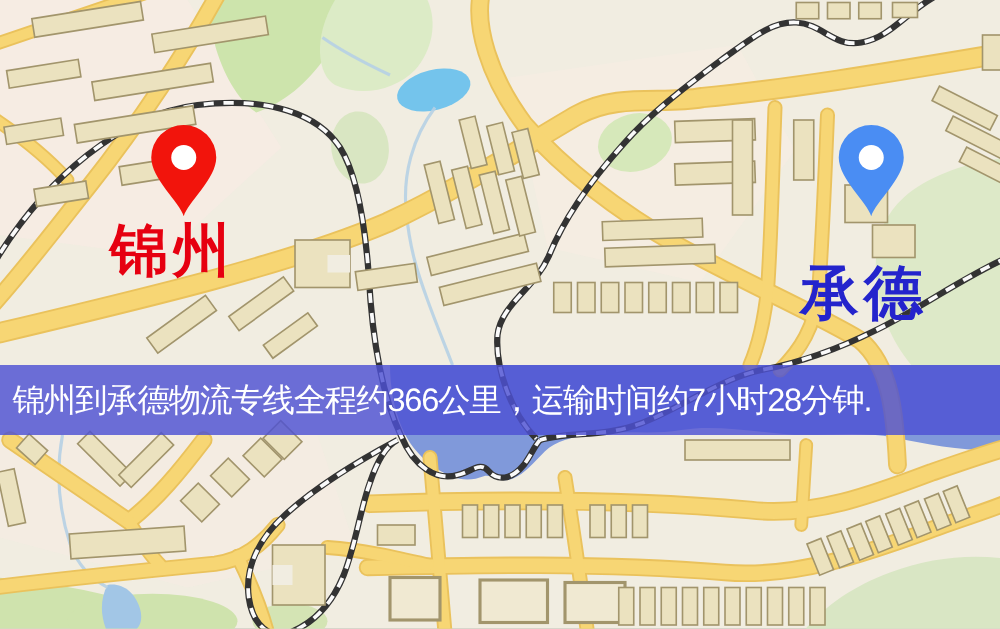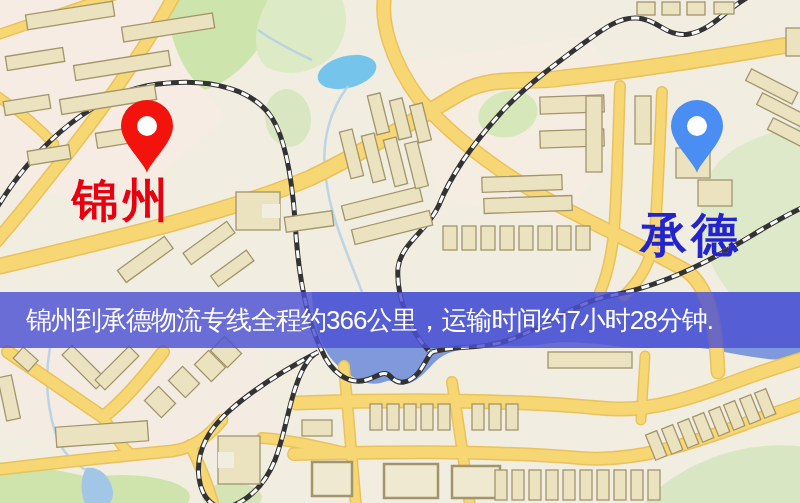--- a/index.html
+++ b/index.html
@@ -9,27 +9,27 @@
     background:#f1ede1;
   }
   .stage svg.map{position:absolute;left:0;top:0;}
   .city-label{
     position:absolute;z-index:4;
     font-family:"Liberation Serif","DejaVu Serif",serif;
     font-weight:bold;font-size:46px;line-height:1;letter-spacing:4px;
     text-shadow:0 0 1px rgba(255,255,255,.25);
     white-space:nowrap;
   }
-  .city-label.origin{left:72px;top:178px;color:#e60010;}
+  .city-label.origin{left:88px;top:178px;color:#e60010;}
   .city-label.dest{left:640px;top:182px;color:#2424cc;font-size:47px;margin-top:30px;}
   .banner{
     position:absolute;left:0;top:292px;width:800px;height:56px;z-index:5;
     background:rgba(77,81,211,0.82);
     display:flex;align-items:center;
-    padding-left:26px;box-sizing:border-box;
+    padding-left:10px;box-sizing:border-box;
   }
   .banner .route-text{
     color:#ffffff;font-size:26px;letter-spacing:-1px;
     font-weight:400;white-space:nowrap;
   }
 </style>
 </head>
 <body>
 
 <div class="stage">

